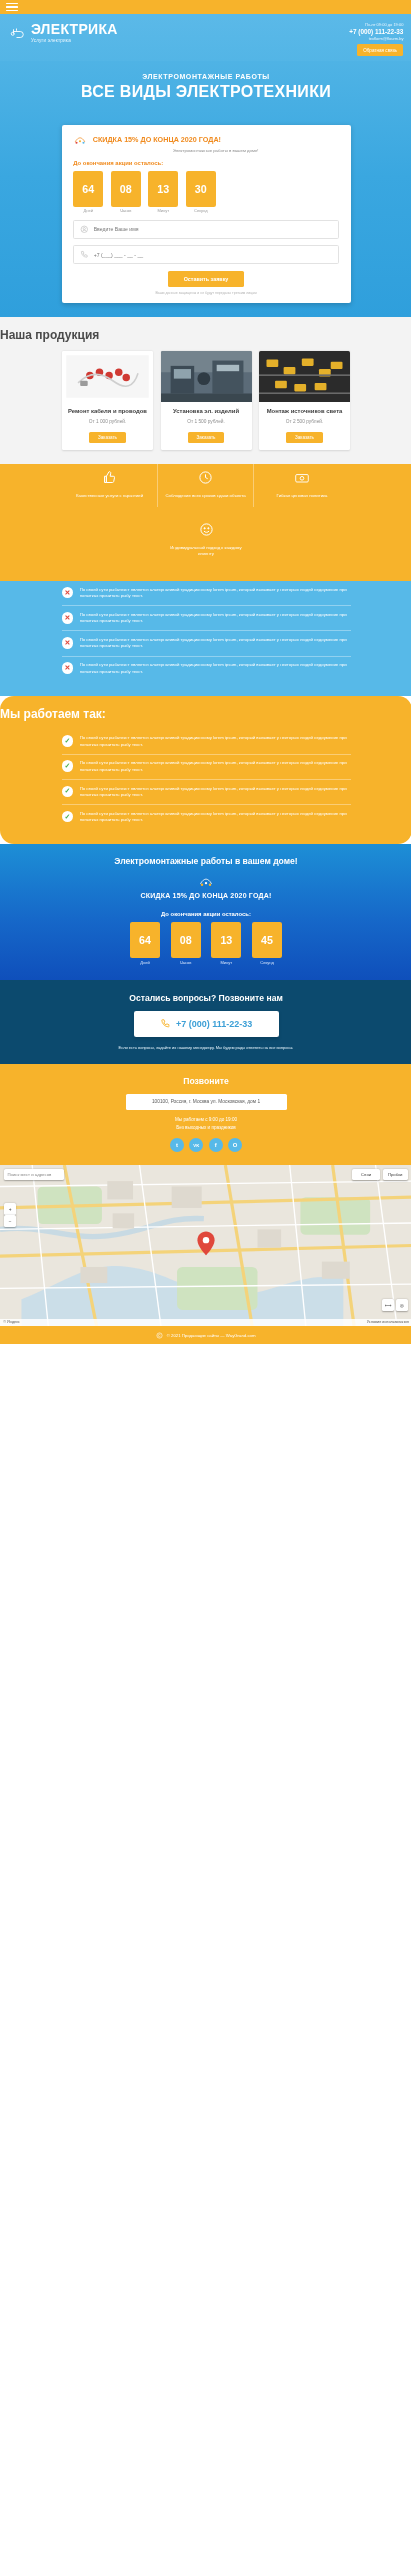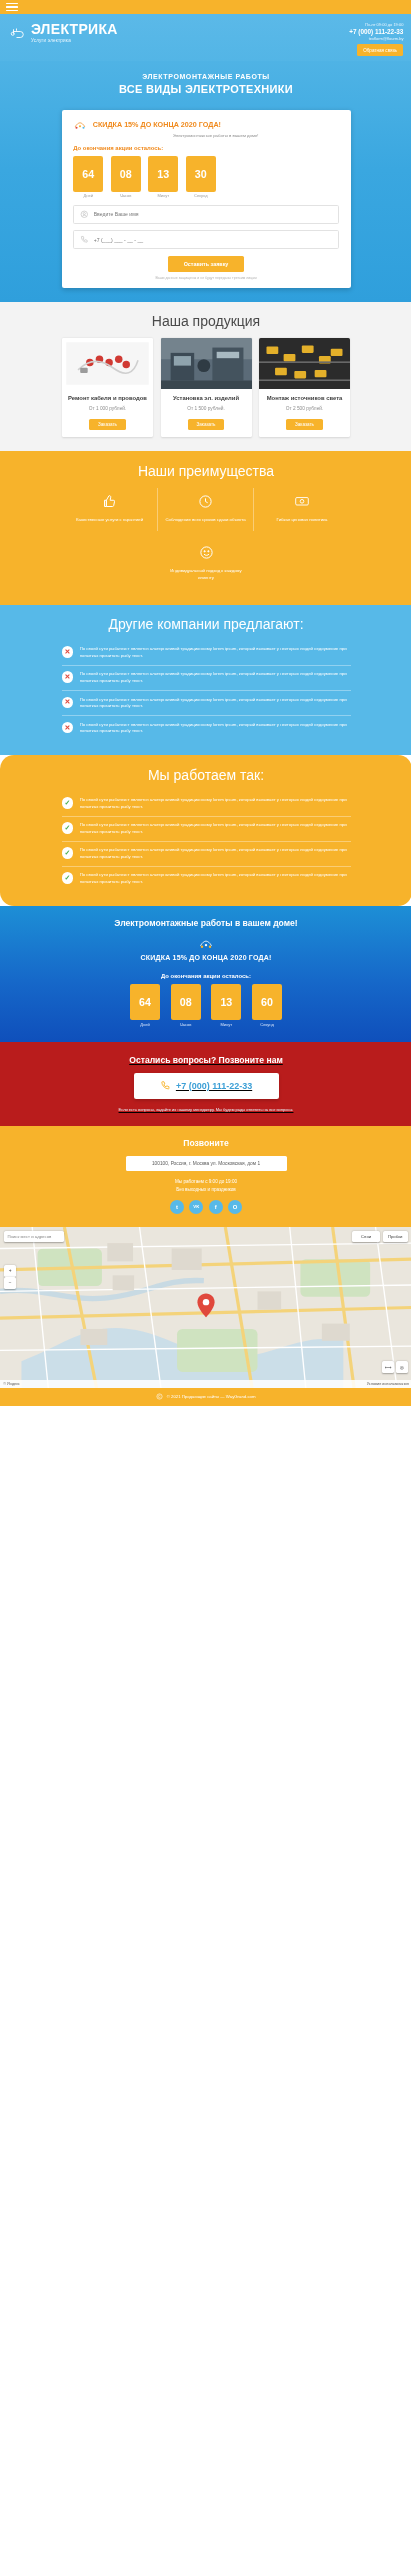--- a/index.html
+++ b/index.html
@@ -78,24 +78,24 @@
     color: #fff;
     position: relative;
   }
   .hero-kicker {
     font-size: 7px;
     letter-spacing: 0.6px;
     font-weight: bold;
     margin-bottom: 3.2px;
   }
   .hero-title {
-    font-size: 11px;
+    font-size: 16px;
     font-weight: bold;
     letter-spacing: 0.3px;
-    margin-bottom: 15px;
+    margin-bottom: 24px;
   }
   .offer-card {
     width: 289px;
     margin: 0 auto;
     background: #fff;
     border-radius: 2.1px;
     padding: 8.6px 11.8px 7.5px 11.8px;
     color: #333;
     box-shadow: 0 1.6px 5.4px rgba(0,0,0,.18);
   }
@@ -160,23 +160,22 @@
   }
   .consent {
     text-align: center;
     font-size: 3.5px;
     color: #b5b5b5;
     margin-top: 4.3px;
   }
 
   
   .sec-title {
-    text-align: center;
-    font-size: 14px;
-    font-weight: normal;
+    font-size: 12px;
+    font-weight: bold;
     color: #ffffff;
     padding: 11.8px 0 8.6px 0;
   }
 
   
   .products { background: #f3f3f3; padding-bottom: 14px; }
   .products .sec-title { color: #4a4a4a; }
   .cards {
     display: flex;
     justify-content: center;
@@ -270,21 +269,21 @@
   .cta-title { font-size: 8.6px; font-weight: bold; margin-bottom: 8.6px; }
   .cta-ico { margin: 0 auto 4.3px auto; width: 16px; height: 13px; }
   .cta-sub {
     font-size: 7px; font-weight: bold; color: #fff;
     letter-spacing: 0.2px; margin-bottom: 11.8px;
   }
   .cta-timer-label { font-size: 5.9px; font-weight: bold; margin-bottom: 5.4px; }
   .cta-timer { display: flex; justify-content: center; gap: 10.7px; }
 
   
-  .q { background: #b91c1c; padding: 13px 0 14px 0; text-align: center; text-decoration: underline; }
+  .q { background: #0c4a6e; padding: 13px 0 14px 0; text-align: center; }
   .q-title { font-size: 8.6px; font-weight: bold; color: #fff; margin-bottom: 8.6px; }
   .q-phone-box {
     width: 145px; margin: 0 auto;
     background: #fff; border-radius: 2.1px;
     padding: 6.4px 0;
     display: flex; align-items: center; justify-content: center; gap: 5.4px;
     box-shadow: 0 1.1px 3.2px rgba(0,0,0,.15);
   }
   .q-phone { font-size: 9px; font-weight: bold; color: #3c9fd6; }
   .q-note { font-size: 4px; color: #eaf7ff; margin-top: 8.6px; }
@@ -508,21 +507,20 @@
       </svg>
       <div class="card-title">Монтаж источников света</div>
       <div class="card-price">От 2 500 рублей.</div>
       <button class="btn-order">Заказать</button>
     </div>
 
   </div>
 </div>
 
 <div class="adv">
-  <div class="sec-title">Наши преимущества</div>
   <div class="adv-row">
 
     <div class="adv-item">
       <div class="adv-ico">
         <svg viewBox="0 0 24 24" width="15" height="15" fill="none" stroke="#fff" stroke-width="1.6">
           <path d="M7 10v10H4V10z"></path>
             <path d="M7 10l4-7a2 2 0 0 1 3 2l-1 5h5a2 2 0 0 1 2 2.4l-1.3 6A2 2 0 0 1 16.7 20H7z"></path>
         </svg>
       </div>
       <div class="adv-txt">Качественные услуги с гарантией</div>
@@ -558,21 +556,20 @@
             <circle cx="15" cy="10" r="1" fill="#fff"></circle>
           <path d="M8 14.5a5 5 0 0 0 8 0"></path>
         </svg>
       </div>
       <div class="adv-txt">Индивидуальный подход к каждому клиенту</div>
     </div>
   </div>
 </div>
 
 <div class="cmp bad">
-  <div class="sec-title">Другие компании предлагают:</div>
   <div class="cmp-list">
     <div class="cmp-item">
       <div class="cmp-ico">✕</div>
       <div class="cmp-txt">По своей сути рыбатекст является альтернативой традиционному lorem ipsum, который вызывает у некторых людей недоумение при попытках прочитать рыбу текст.</div>
     </div>
     <div class="cmp-item">
       <div class="cmp-ico">✕</div>
       <div class="cmp-txt">По своей сути рыбатекст является альтернативой традиционному lorem ipsum, который вызывает у некторых людей недоумение при попытках прочитать рыбу текст.</div>
     </div>
     <div class="cmp-item">
@@ -627,21 +624,21 @@
     </div>
     <div class="timer-cell">
       <div class="timer-box">08</div>
       <div class="timer-cap" style="color:#dbe9ff">Часов</div>
     </div>
     <div class="timer-cell">
       <div class="timer-box">13</div>
       <div class="timer-cap" style="color:#dbe9ff">Минут</div>
     </div>
     <div class="timer-cell">
-      <div class="timer-box">60</div>
+      <div class="timer-box">45</div>
       <div class="timer-cap" style="color:#dbe9ff">Секунд</div>
     </div>
   </div>
 </div>
 
 <div class="q">
   <div class="q-title">Остались вопросы? Позвоните нам</div>
   <div class="q-phone-box">
     <span>
       <svg viewBox="0 0 24 24" width="10.7" height="10.7" fill="none" stroke="#f7b32b" stroke-width="2">

